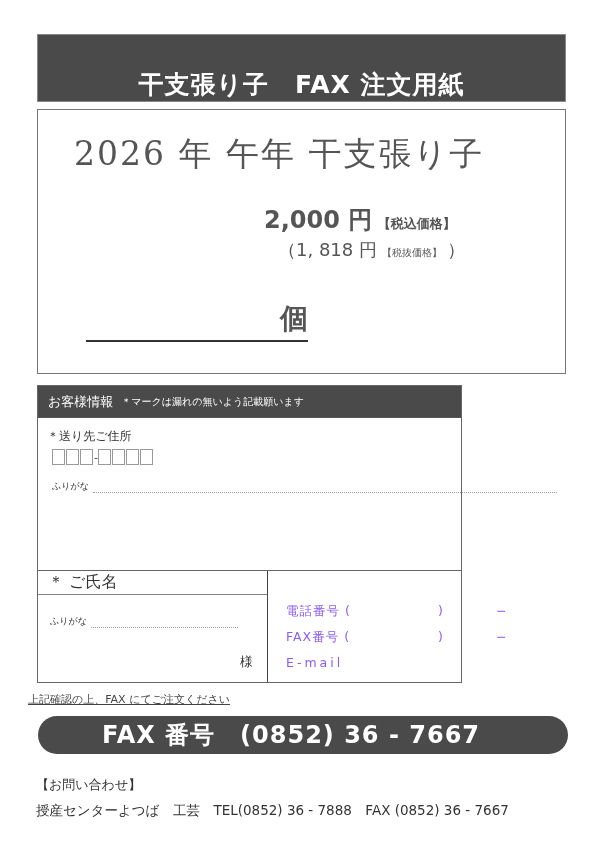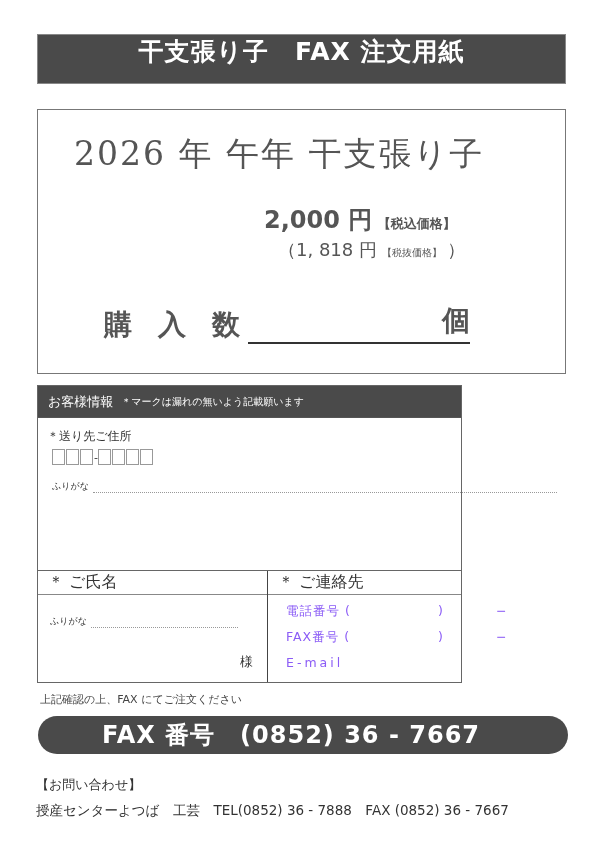--- a/index.html
+++ b/index.html
@@ -1,22 +1,22 @@
 <!DOCTYPE html>
 <html><head>
 <meta charset="utf-8">
 <style>
   * { box-sizing: border-box; margin: 0; padding: 0; }
   html, body { width: 602px; height: 854px; background: #ffffff; overflow: hidden; }
   body { position: relative; font-family: "DejaVu Sans", "Liberation Sans", sans-serif; color: #444444; }
 
   .title-bar {
-    position: absolute; left: 37px; top: 34px; width: 529px; height: 50px;
+    position: absolute; left: 37px; top: 34px; width: 529px; height: 68px;
     background: #4a4a4a; border: 1px solid #888;
-    display: flex; align-items: flex-start; justify-content: center;
+    display: flex; align-items: flex-end; justify-content: center;
     color: #ffffff; font-size: 25px; font-weight: bold; letter-spacing: 1px;
   }
 
   .product-box {
     position: absolute; left: 37px; top: 109px; width: 529px; height: 265px;
     border: 1.5px solid #777; background: #fff;
   }
   .product-title {
     position: absolute; left: 36px; top: 22px;
     font-family: "DejaVu Serif", "Liberation Serif", serif;
@@ -64,21 +64,21 @@
   .col-left { position: absolute; left: 0; top: 0; width: 230px; height: 100%; border-right: 1.5px solid #444; }
   .col-right { position: absolute; left: 230px; top: 0; right: 0; height: 100%; }
   .col-head { height: 24px; border-bottom: 1.5px solid #888; font-size: 16px; color: #333; display: flex; align-items: center; padding-left: 10px; }
   .name-furi { position: absolute; left: 12px; top: 44px; width: 188px; display: flex; align-items: flex-end; }
   .name-furi .furigana-label { font-size: 9px; }
   .sama { position: absolute; right: 14px; top: 82px; font-size: 13px; color: #333; }
   .contact-line { position: absolute; left: 18px; font-size: 12.5px; color: #8b5cf6; white-space: nowrap; letter-spacing: 1px; }
   .contact-line .paren-close { position: absolute; left: 152px; }
   .contact-line .dash { position: absolute; left: 210px; }
 
-  .note { position: absolute; left: 40px; top: 692px; font-size: 11px; color: #444; }
+  .note { position: absolute; left: 28px; top: 692px; font-size: 11px; color: #444; text-decoration: underline; }
   .fax-pill {
     position: absolute; left: 38px; top: 716px; width: 530px; height: 38px;
     background: #4a4a4a; border-radius: 19px; color: #fff;
     display: flex; align-items: center; padding-left: 64px;
     font-size: 24px; font-weight: bold; letter-spacing: 1px; white-space: nowrap;
   }
   .inquiry-title { position: absolute; left: 36px; top: 776px; font-size: 13px; color: #333; }
   .inquiry-line { position: absolute; left: 36px; top: 802px; font-size: 13.5px; color: #333; white-space: nowrap; }
 </style>
 </head>
@@ -93,21 +93,20 @@
   <div class="price-main">
     <span class="big">2,000 円</span>
     <span class="small">【税込価格】</span>
   </div>
   <div class="price-sub">
     <span class="mid">（1, 818 円</span>
     <span class="tiny">【税抜価格】</span>
     <span class="mid">）</span>
   </div>
   <div class="qty-row">
-    <span class="qty-label">購入数</span>
     <div class="qty-line">
       <span class="qty-unit">個</span>
     </div>
   </div>
 </div>
 
 <div class="cust-box">
   <div class="cust-header">
     <span class="h-main">お客様情報</span>
     <span class="h-note">＊マークは漏れの無いよう記載願います</span>
@@ -132,21 +131,20 @@
   <div class="row-split">
     <div class="col-left">
       <div class="col-head">＊ ご氏名</div>
       <div class="name-furi">
         <span class="furigana-label">ふりがな</span>
         <span class="dotted"></span>
       </div>
       <div class="sama">様</div>
     </div>
     <div class="col-right">
-      <div class="col-head">＊ ご連絡先</div>
       <div class="contact-line" style="top:32px;">
         <span>電話番号 (</span>
         <span class="paren-close">)</span>
         <span class="dash">−</span>
       </div>
       <div class="contact-line" style="top:58px;">
         <span>FAX番号 (</span>
         <span class="paren-close">)</span>
         <span class="dash">−</span>
       </div>

